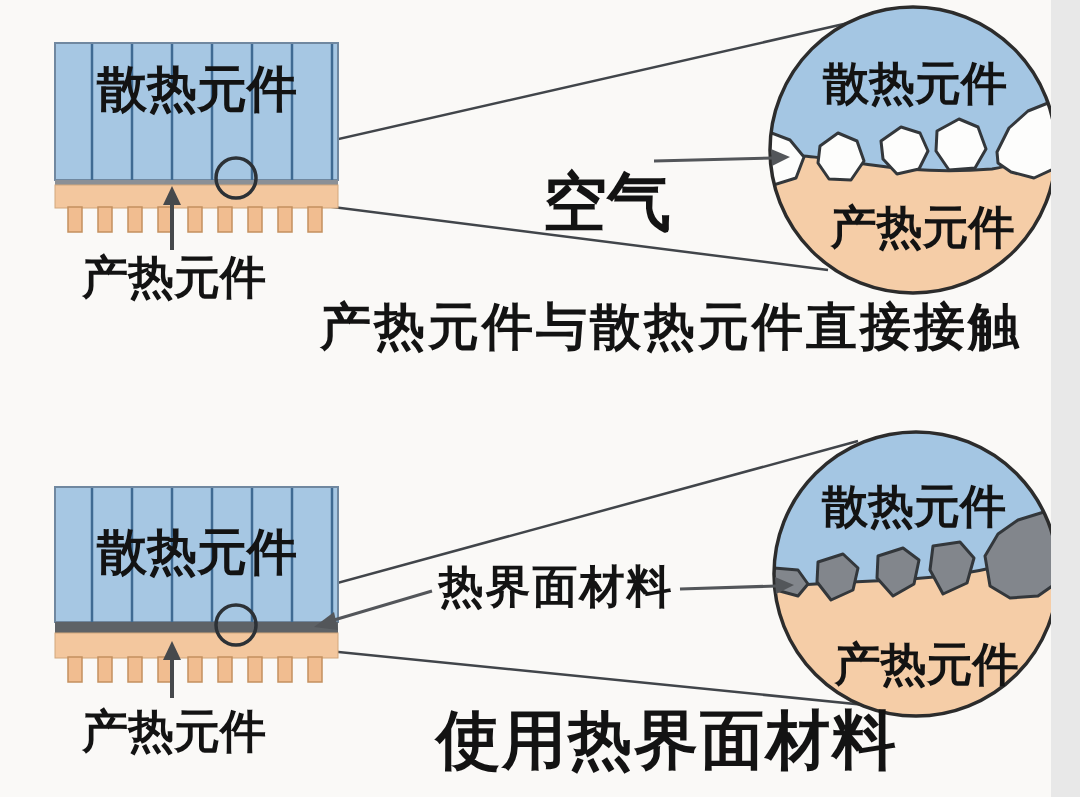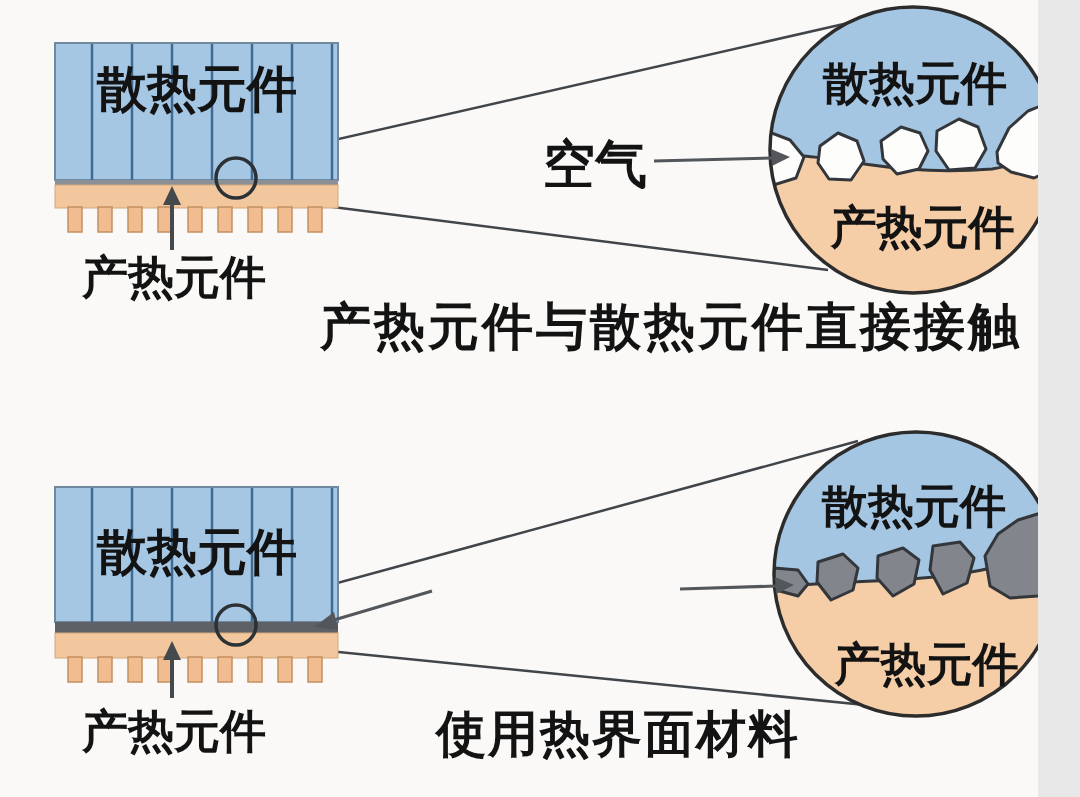--- a/index.html
+++ b/index.html
@@ -2,37 +2,38 @@
 <html><head>
 <meta charset="utf-8">
 <style>
   html,body{margin:0;padding:0;background:#e8e8e8;}
   .stage{
     position:relative;
     width:1038px;height:797px;
     background:#faf9f7;
     overflow:hidden;
     font-family:"Liberation Serif","DejaVu Serif",serif;
+    padding-left:13px;
   }
   .stage svg{position:absolute;left:0;top:0;}
   .lbl{
     position:absolute;
     color:#131313;
     font-weight:bold;
     line-height:1;
     text-align:center;
     white-space:nowrap;
   }
   .lbl-block{font-size:50px;}
   .lbl-heat{font-size:46px;}
   .lbl-zoom{font-size:46px;}
-  .lbl-air{font-size:52px;}
+  .lbl-air{font-size:64px;margin-top:32px;}
   .lbl-tim{font-size:45px;letter-spacing:2px;}
   .lbl-caption{font-size:51px;letter-spacing:3px;}
-  .lbl-caption2{font-size:50px;letter-spacing:2px;}
+  .lbl-caption2{font-size:64px;letter-spacing:2px;}
 </style>
 </head>
 <body>
 
 <div class="stage">
 
 <svg width="1080" height="797" viewBox="0 0 1080 797">
   <defs>
     <clipPath id="clipTopCircle">
           <circle cx="913" cy="150" r="143"></circle>
@@ -162,17 +163,18 @@
 
 <div class="lbl lbl-block" style="left:57px;  top:64px;  width:280px;">散热元件</div>
 <div class="lbl lbl-heat" style="left:78px;  top:255px; width:192px;">产热元件</div>
 <div class="lbl lbl-air" style="left:543px; top:139px; width:104px;">空气</div>
 <div class="lbl lbl-zoom" style="left:815px; top:61px;  width:200px;">散热元件</div>
 <div class="lbl lbl-zoom" style="left:820px; top:205px; width:205px;">产热元件</div>
 <div class="lbl lbl-caption" style="left:320px; top:302px; width:676px;">产热元件与散热元件直接接触</div>
 
 <div class="lbl lbl-block" style="left:57px;  top:527px; width:280px;">散热元件</div>
 <div class="lbl lbl-heat" style="left:78px;  top:709px; width:192px;">产热元件</div>
+<div class="lbl lbl-tim" style="left:430px; top:565px; width:252px;">热界面材料</div>
 <div class="lbl lbl-zoom" style="left:810px; top:484px; width:208px;">散热元件</div>
 <div class="lbl lbl-zoom" style="left:824px; top:642px; width:205px;">产热元件</div>
 <div class="lbl lbl-caption2" style="left:436px; top:709px; width:330px;">使用热界面材料</div>
 
 </div>
 
 </body></html>

